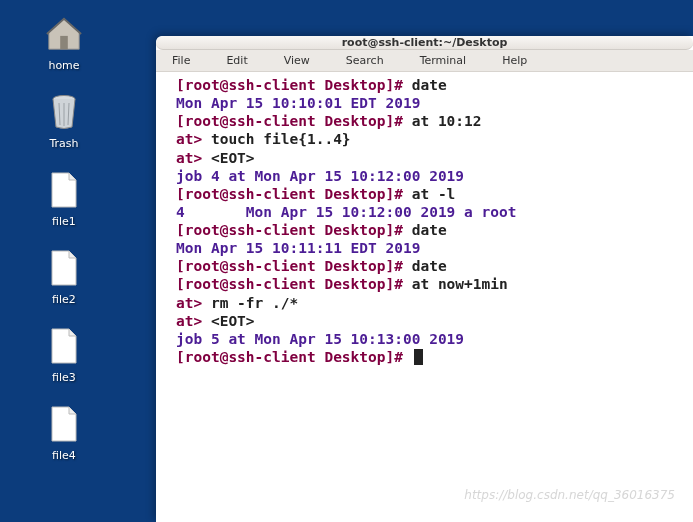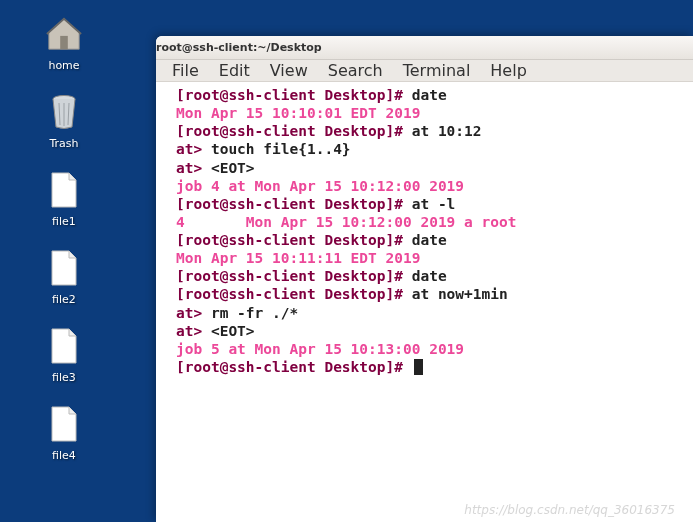--- a/index.html
+++ b/index.html
@@ -33,52 +33,52 @@
     .terminal-window {
       position: absolute; top: 36px; left: 156px;
       right: 0; bottom: 0;
       background: #fff;
       border-top-left-radius: 6px;
       box-shadow: -2px -2px 8px rgba(0,0,0,.3);
       display: flex; flex-direction: column;
       overflow: hidden;
     }
     .titlebar {
-      height: 24px;
+      height: 14px;
       background: linear-gradient(#f9f7f5, #e8e4df);
       border-bottom: 1px solid #d0ccc7;
-      display: flex; align-items: center; 
-      font-size: 11px; font-weight: bold; color: #333;
+      display: flex; align-items: center; justify-content: center;
+      font-size: 11px; font-weight: bold; color: #333; border-radius: 12px;
     }
     .menubar {
       height: 22px;
       background: #ece9e5;
       border-bottom: 1px solid #d8d4cf;
-      display: flex; align-items: center; gap: 4px;
+      display: flex; align-items: center; gap: 20px;
       padding: 0 8px;
-      font-size: 16px; color: #333;
+      font-size: 11px; color: #333;
     }
     .menu-item { padding: 2px 8px; cursor: pointer; border-radius: 2px; }
     .terminal-body {
       flex: 1; background: #fff; padding: 4px 20px;
       font-family: "DejaVu Sans Mono", monospace;
       font-size: 14.5px; line-height: 1.25;
       font-weight: bold; overflow: hidden;
       color: #800040;
     }
     .line { white-space: pre; }
     .prompt-wrap { color: #800040; }
     .cmd { color: #222; }
-    .out { color: #ec4899; }
+    .out { color: #4c1d95; }
     .cursor {
       display: inline-block; width: 9px; height: 16px;
       background: #222; vertical-align: text-bottom; margin-left: 2px;
     }
     .watermark {
-      position: absolute; bottom: 5px; right: 18px;
+      position: absolute; bottom: 20px; right: 18px;
       color: rgba(180,180,180,.55); font-size: 12px;
       font-style: italic; pointer-events: none;
     }
   </style>
 </head>
 <body>
 
 <div class="desktop-icons" id="icons">
     <div class="desktop-icon">
       <div class="icon-img">

